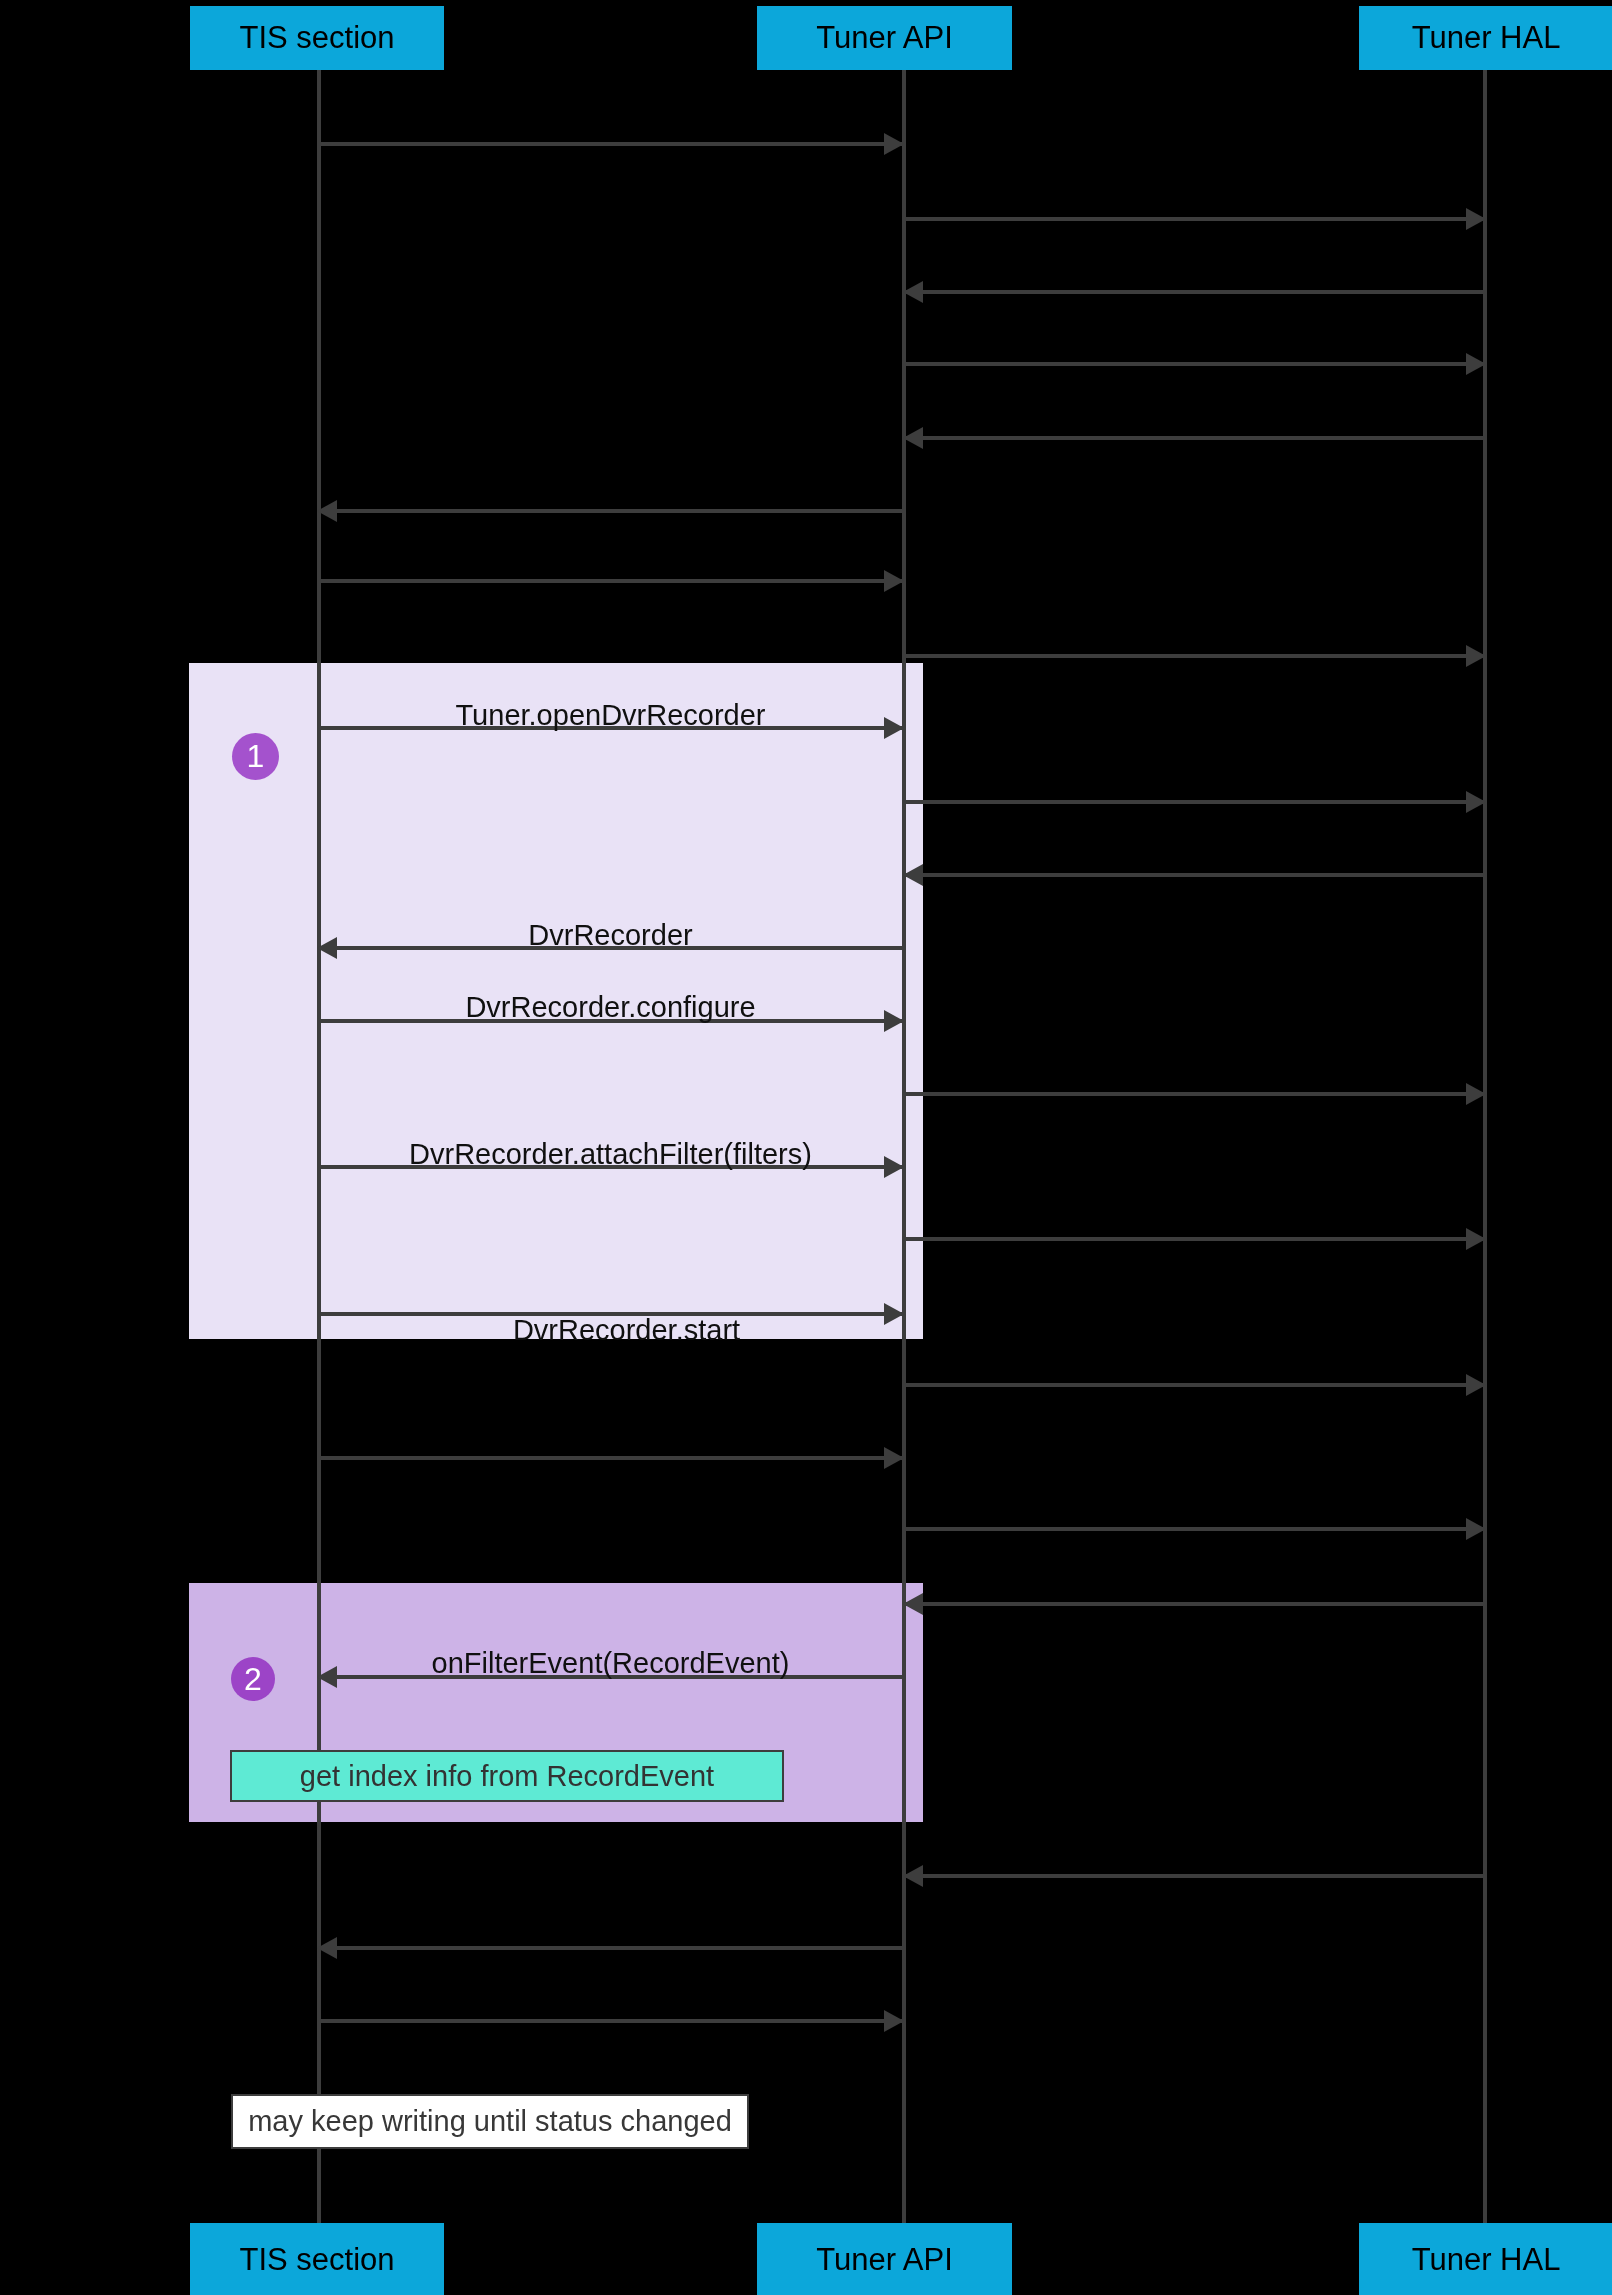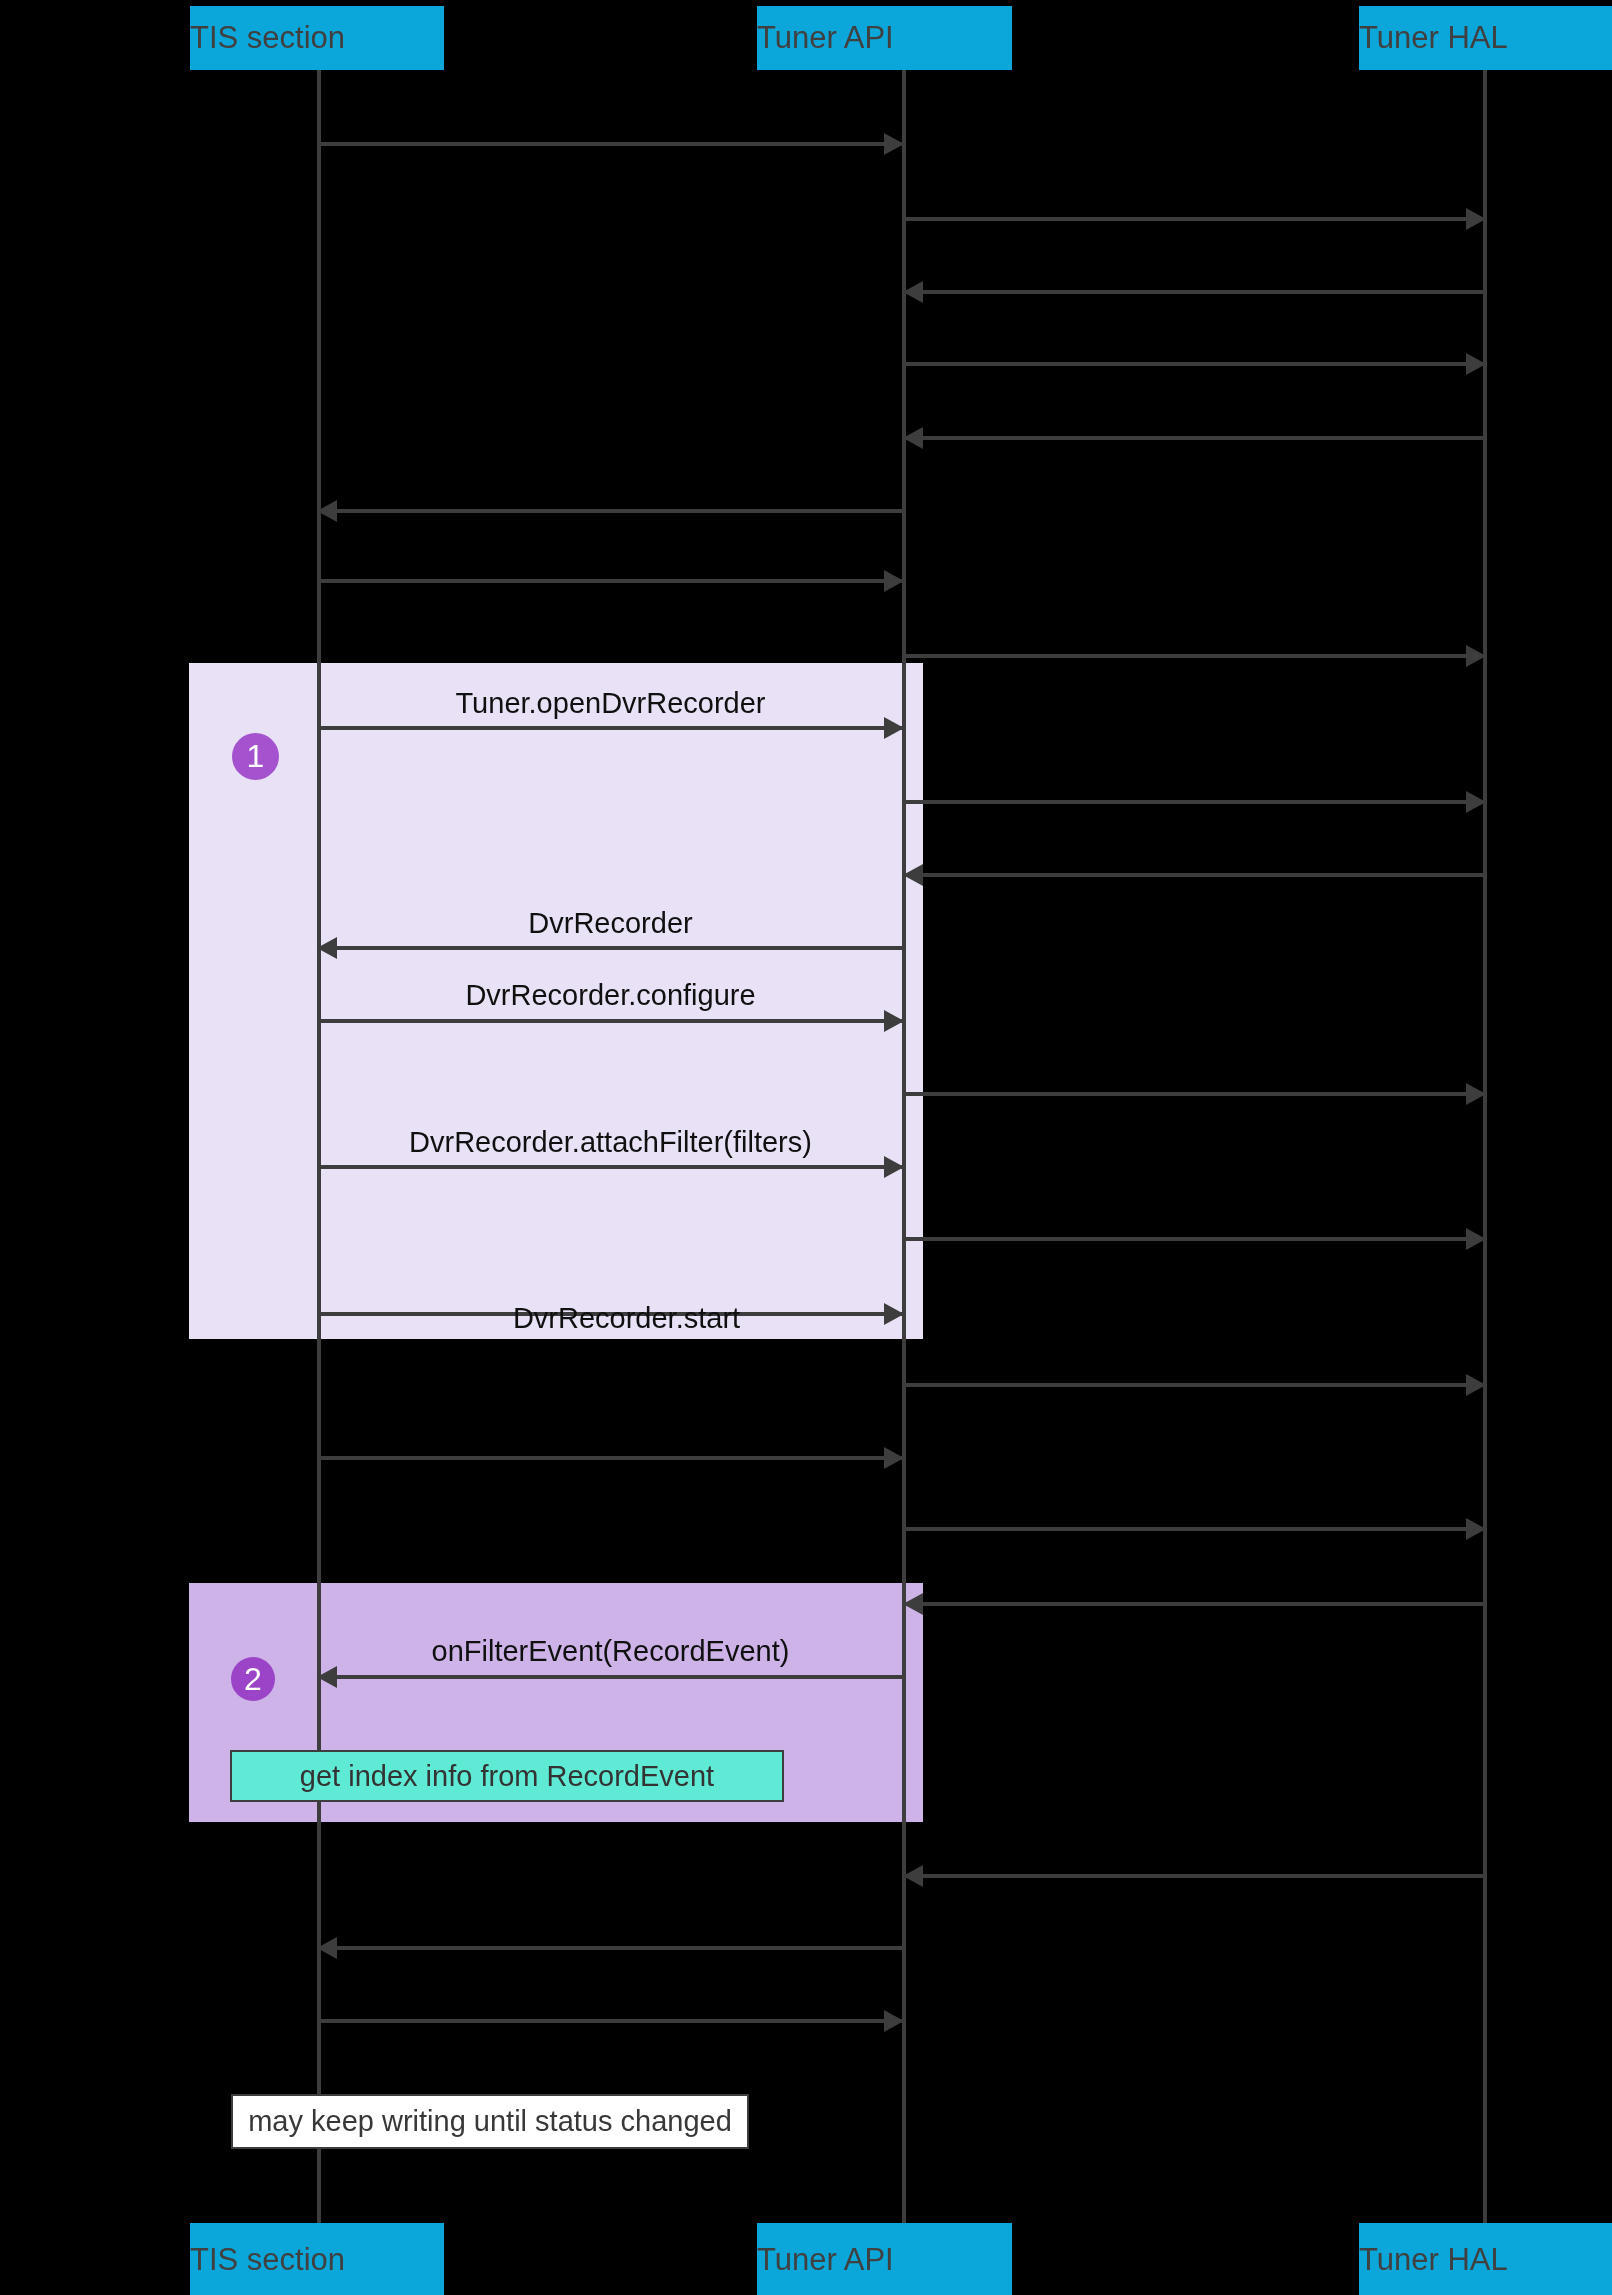--- a/index.html
+++ b/index.html
@@ -25,24 +25,24 @@
   .lifeline.api{left:902px;}
   .lifeline.hal{left:1483px;}
   
   #layer-arrows{position:absolute;inset:0;z-index:3;}
   .msg-line{position:absolute;height:3.6px;background:var(--line);}
   .head{position:absolute;top:50%;transform:translateY(-50%);width:0;height:0;
         border-top:11px solid transparent;border-bottom:11px solid transparent;}
   .head.right{right:-0.7px;border-left:20.4px solid var(--line);}
   .head.left{left:-0.7px;border-right:20.4px solid var(--line);}
   .msg-label{position:absolute;left:318px;width:585px;height:38px;line-height:38px;
-             text-align:center;font-size:29px;color:var(--label);z-index:4;white-space:nowrap;}
+             text-align:center;font-size:29px;color:var(--label);z-index:4;white-space:nowrap;margin-top:12px;}
   
-  .actor-box{position:absolute;z-index:6;display:flex;align-items:center;
-             color:#404040;font-size:31px;background:#0ca7da;}
+  .actor-box{position:absolute;z-index:6;display:flex;align-items:center;justify-content:center;
+             color:#000000;font-size:31px;background:#0ca7da;}
   .actor-box.top{top:5.8px;height:64px;}
   .actor-box.bottom{top:2223px;height:73px;}
   .actor-box.a-tis{left:190px;width:254px;}
   .actor-box.a-api{left:757px;width:255px;}
   .actor-box.a-hal{left:1359px;width:254px;}
   
   .badge{position:absolute;z-index:5;border-radius:50%;display:flex;align-items:center;
          justify-content:center;color:#fff;font-size:32px;}
   .badge.b1{left:232px;top:733px;width:47px;height:47px;background:#a452cd;}
   .badge.b2{left:231px;top:1657px;width:44px;height:44px;background:#9c44c7;}

